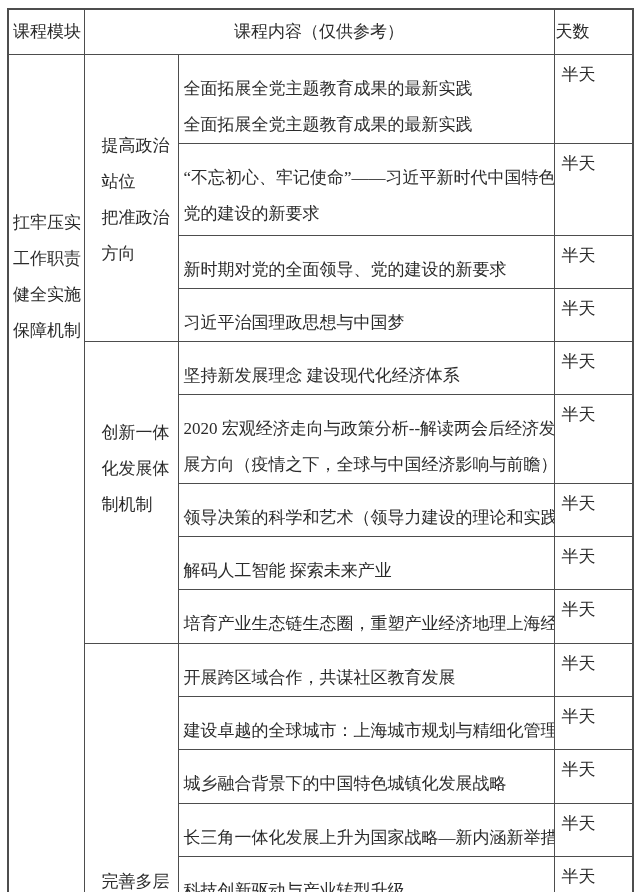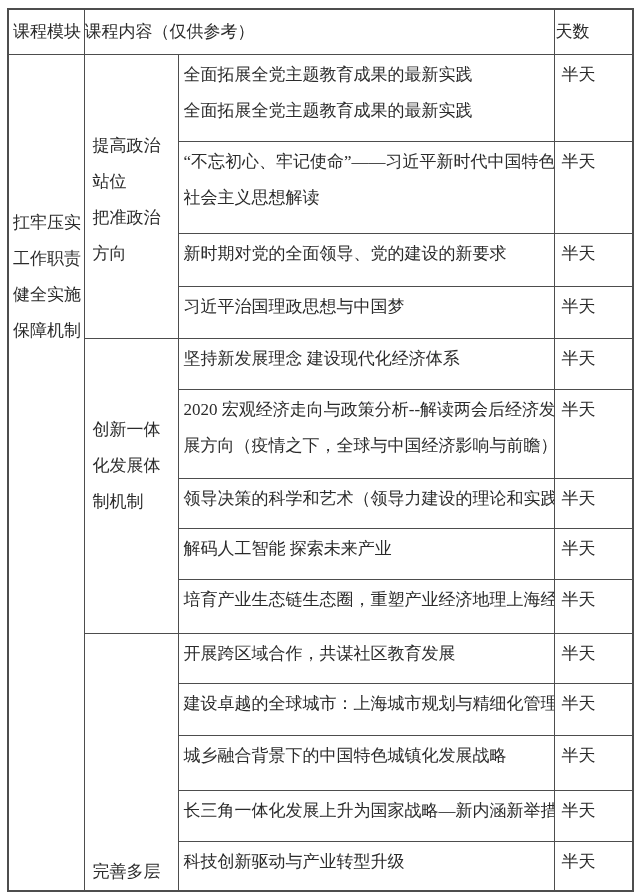--- a/index.html
+++ b/index.html
@@ -25,30 +25,30 @@
     border: 1px solid #4d4d4d;
     font-size: 17px;
     vertical-align: top;
     overflow: hidden;
     padding: 0;
   }
   .line { line-height: 36px; white-space: nowrap; }
   
   .hd { vertical-align: middle; }
   .hd-module { padding-left: 4px; }
-  .hd-content { }
+  .hd-content { text-align: center; }
   .hd-days { padding-left: 1px; }
   
   .module-cell { padding: 150px 0 0 4px; }
   
-  .group-cell { padding-left: 8px; }
+  .group-cell { padding-left: 17px; }
   .g0, .g1 { padding-top: 73px; }
   .g2 { padding-top: 220px; }
   
-  .content-cell { padding: 2px 4px 0 5px; margin-top: 28px; }
+  .content-cell { padding: 16px 4px 0 5px; margin-top: 28px; }
   .days-cell { padding: 2px 0 0 7px; line-height: 36px; }
 </style>
 </head>
 <body>
 
 <div class="canvas">
   <table class="course-table">
     <colgroup>
       <col style="width:76px">
       <col style="width:94px">
@@ -76,21 +76,21 @@
           </td>
       <td class="content-cell">
             <div class="line">全面拓展全党主题教育成果的最新实践</div>
             <div class="line">全面拓展全党主题教育成果的最新实践</div>
           </td>
       <td class="days-cell">半天</td>
     </tr>
     <tr style="height:92px">
       <td class="content-cell">
             <div class="line">“不忘初心、牢记使命”——习近平新时代中国特色</div>
-            <div class="line">社会主义思想解读</div>
+            <div class="line">党的建设的新要求</div>
           </td>
       <td class="days-cell">半天</td>
     </tr>
     <tr style="height:53px">
       <td class="content-cell">
             <div class="line">新时期对党的全面领导、党的建设的新要求</div>
           </td>
       <td class="days-cell">半天</td>
     </tr>
     <tr style="height:52px">

